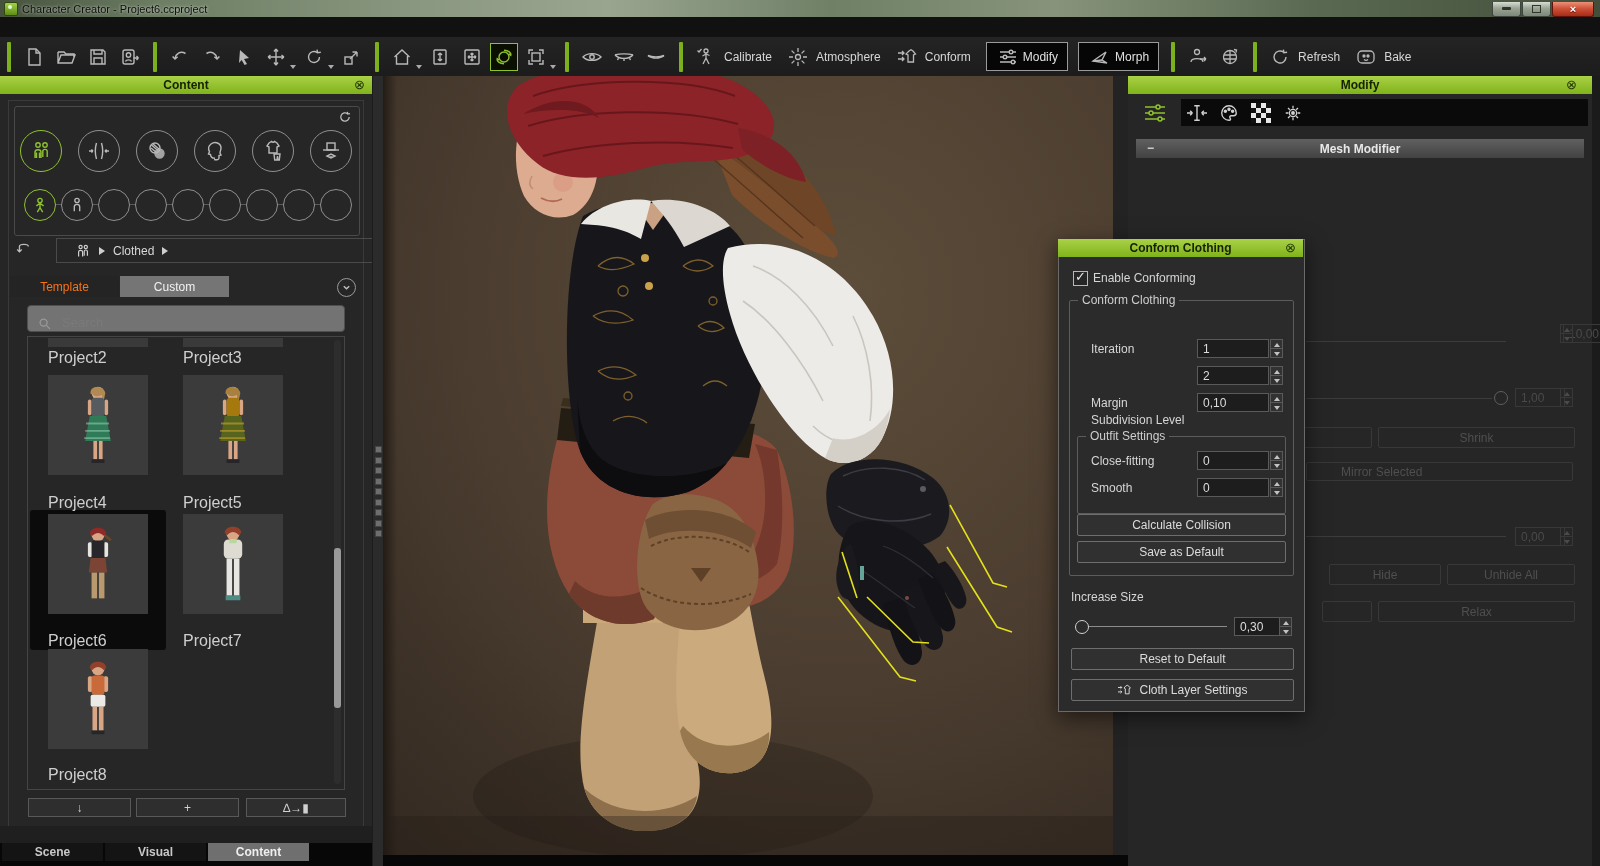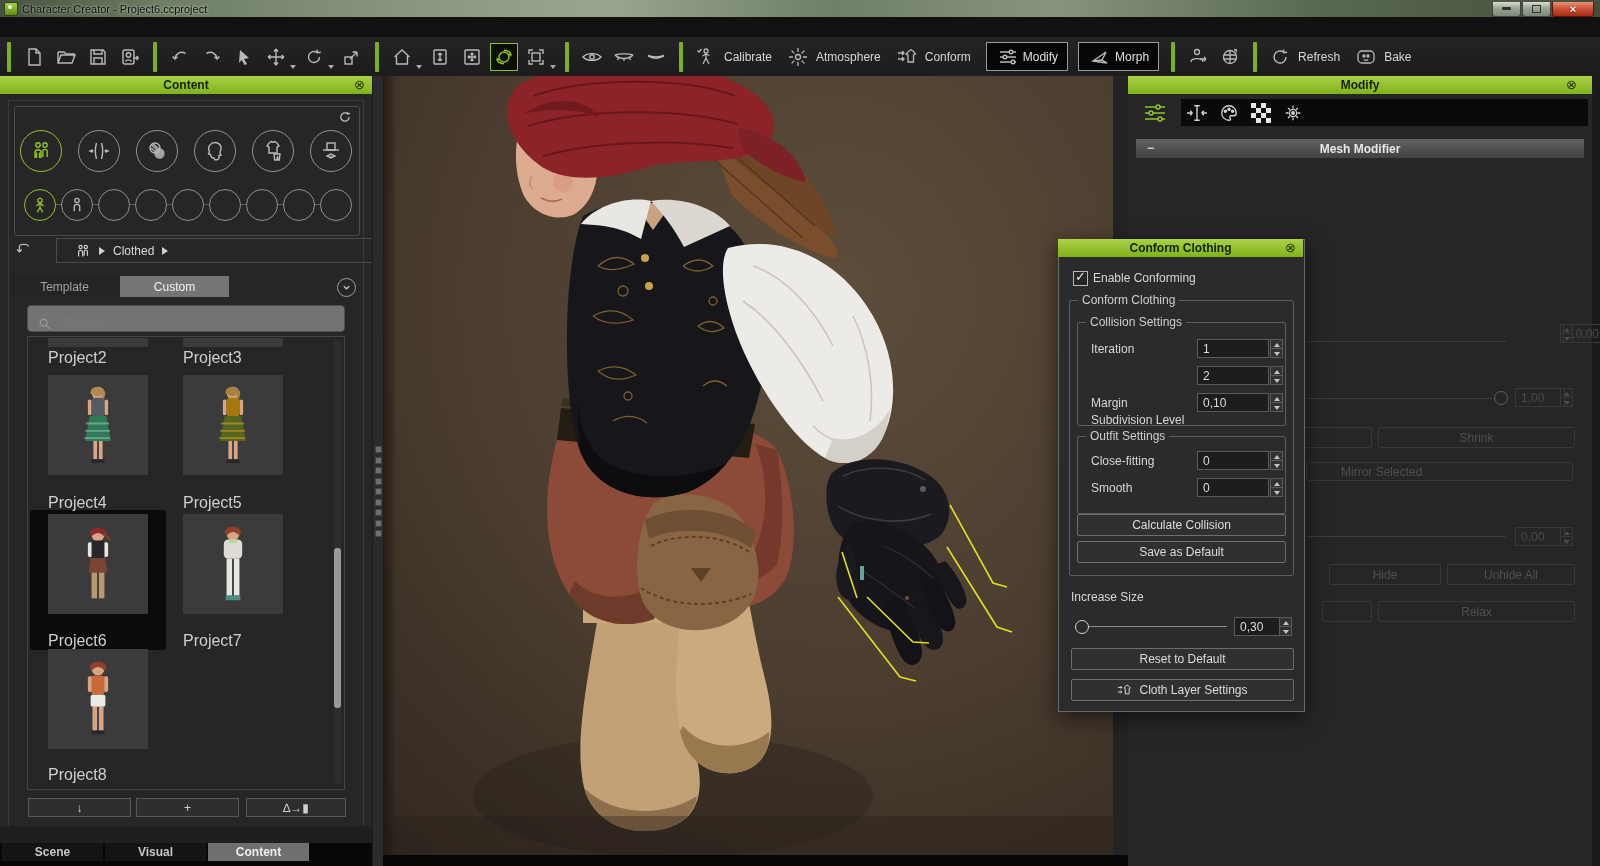--- a/index.html
+++ b/index.html
@@ -58,21 +58,21 @@
 
   
   #left-panel{left:0;top:76px;width:372px;height:790px;background:#262626;}
   #lp-border{left:8px;top:24px;width:354px;height:726px;border:1px solid #3a3a3a;}
   #iconbox{left:14px;top:30px;width:344px;height:128px;border:1px solid #4a4a4a;border-radius:3px;}
   .circ{position:absolute;border-radius:50%;display:flex;align-items:center;justify-content:center;color:#b9b9b9;border:1.5px solid #8f8f8f;}
   .circ.on{border-color:#8ec22c;color:#8ec22c;}
   .chain{position:absolute;height:1px;background:#5a5a5a;}
   #crumbbox{left:38px;top:162px;width:325px;height:23px;border:1px solid #4a4a4a;display:flex;align-items:center;color:#d8d8d8;margin-left:18px;}
   .tri{width:0;height:0;border-top:4px solid transparent;border-bottom:4px solid transparent;border-left:6px solid #cfcfcf;margin:0 8px;}
-  .tab{position:absolute;height:21px;display:flex;align-items:center;justify-content:center;font-size:12px;color:#a3a3a3;background:#242424;}
+  .tab{position:absolute;height:21px;display:flex;align-items:center;justify-content:center;font-size:12px;color:#f97316;background:#242424;}
   .tab.on{background:#757575;color:#f2f2f2;}
   #search{left:27px;top:229px;width:316px;height:25px;border:1px solid #4f4f4f;border-radius:4px;background:#737373;display:flex;align-items:flex-end;}
   #search input{background:transparent;border:none;outline:none;color:#ddd;font-size:13px;width:250px;font-family:"Liberation Sans",sans-serif;}
   #search input::placeholder{color:#7a7a7a;}
   #listbox{left:27px;top:260px;width:316px;height:452px;border:1px solid #454545;}
   .thumb{position:absolute;width:100px;height:100px;background:#3b3b3b;overflow:hidden;display:flex;align-items:flex-end;justify-content:center;}
   .plabel{position:absolute;width:100px;color:#cfcfcf;font-size:16px;}
   #sel-hilite{left:30px;top:434px;width:136px;height:140px;background:#0b0b0b;border-radius:3px;}
   #scroll-track{left:334px;top:264px;width:7px;height:444px;background:#2d2d2d;border-radius:3px;}
   #scroll-thumb{left:334px;top:472px;width:7px;height:160px;background:#999;border-radius:3px;}
@@ -789,23 +789,20 @@
     <div class="ghead">
       <span>Conform Clothing</span>
       <span class="x">⊗</span>
     </div>
     <div id="chk"></div>
     <div class="dlabel" style="left:34px;top:31px;">Enable Conforming</div>
 
     <div class="fs" style="position:absolute;left:10px;top:60px;width:223px;height:274px;">
       <span class="leg">Conform Clothing</span>
     </div>
-    <div class="fs" style="position:absolute;left:18px;top:82px;width:207px;height:102px;">
-      <span class="leg">Collision Settings</span>
-    </div>
     <div class="dlabel" style="left:32px;top:102px;">Iteration</div>
     <input class="vbox p" style="left: 138px; top: 99px; width: 60px; height: 17px;" value="1">
     <div class="spin p" style="left:211px;top:99px;height:19px;">
         <i class="up"></i>
         <i class="dn"></i>
       </div>
     <div class="dlabel" style="left:32px;top:129px;margin-top:44px;">Subdivision Level</div>
     <input class="vbox p" style="left: 138px; top: 126px; width: 60px; height: 17px;" value="2">
     <div class="spin p" style="left:211px;top:126px;height:19px;">
         <i class="up"></i>

